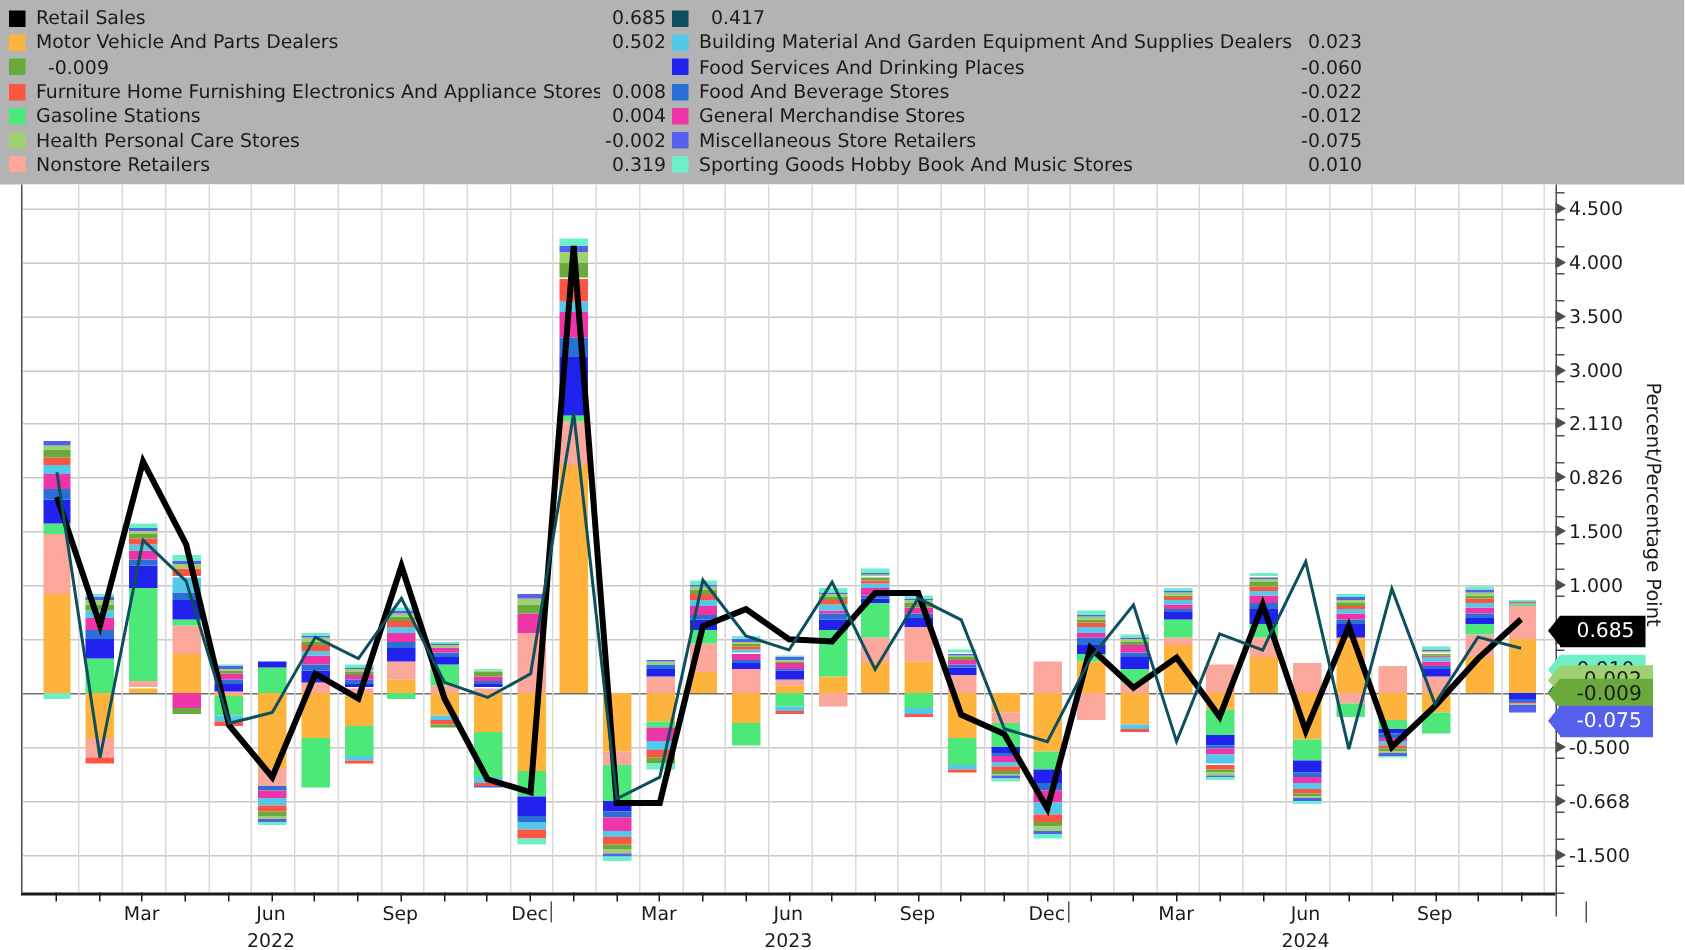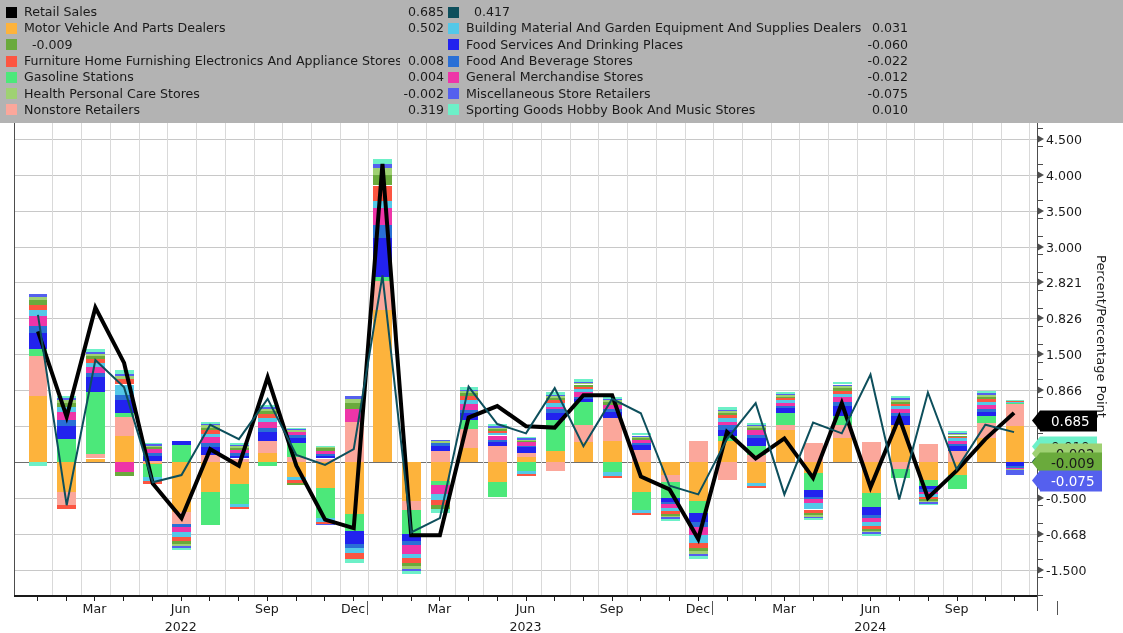--- a/index.html
+++ b/index.html
@@ -151,21 +151,21 @@
         </div>
       </div>
     <div class="legend-col right" id="legend-right">
         <div class="legend-row">
           <span class="swatch" style="background: rgb(13, 79, 92);"></span>
           <span class="legend-value">0.417</span>
         </div>
         <div class="legend-row">
           <span class="swatch" style="background: rgb(84, 200, 232);"></span>
           <span class="legend-label">Building Material And Garden Equipment And Supplies Dealers</span>
-          <span class="legend-value">0.031</span>
+          <span class="legend-value">0.023</span>
         </div>
         <div class="legend-row">
           <span class="swatch" style="background: rgb(34, 34, 238);"></span>
           <span class="legend-label">Food Services And Drinking Places</span>
           <span class="legend-value">-0.060</span>
         </div>
         <div class="legend-row">
           <span class="swatch" style="background: rgb(42, 111, 214);"></span>
           <span class="legend-label">Food And Beverage Stores</span>
           <span class="legend-value">-0.022</span>
@@ -766,24 +766,24 @@
       <div class="ytick" style="top: 181.91px;"></div>
       <div class="ytick" style="top: 163.95px;"></div>
       <div class="ytick" style="top: 145.989px;"></div>
       <div class="ytick" style="top: 128.029px;"></div>
     </div>
   <div id="yaxis-labels">
       <div class="ylabel" style="top: 138.805px;">4.500</div>
       <div class="ylabel" style="top: 174.726px;">4.000</div>
       <div class="ylabel" style="top: 210.647px;">3.500</div>
       <div class="ylabel" style="top: 246.568px;">3.000</div>
-      <div class="ylabel" style="top: 282.489px;">2.821</div>
+      <div class="ylabel" style="top: 282.489px;">2.110</div>
       <div class="ylabel" style="top: 318.409px;">0.826</div>
       <div class="ylabel" style="top: 354.33px;">1.500</div>
-      <div class="ylabel" style="top: 390.251px;">0.866</div>
+      <div class="ylabel" style="top: 390.251px;">1.000</div>
       <div class="ylabel" style="top: 426.172px;">0.500</div>
       <div class="ylabel" style="top: 462.093px;">0.000</div>
       <div class="ylabel" style="top: 498.014px;">-0.500</div>
       <div class="ylabel" style="top: 533.935px;">-0.668</div>
       <div class="ylabel" style="top: 569.855px;">-1.500</div>
     </div>
   <div id="yaxis-title">Percent/Percentage Point</div>
 
   <div id="value-tags">
       <div class="vtag" style="left: 1040px; top: 447.374px; background: rgb(109, 240, 200); color: rgb(26, 26, 26);">0.010<span class="notch" style="border-right: 8px solid rgb(109, 240, 200);"></span></div>

